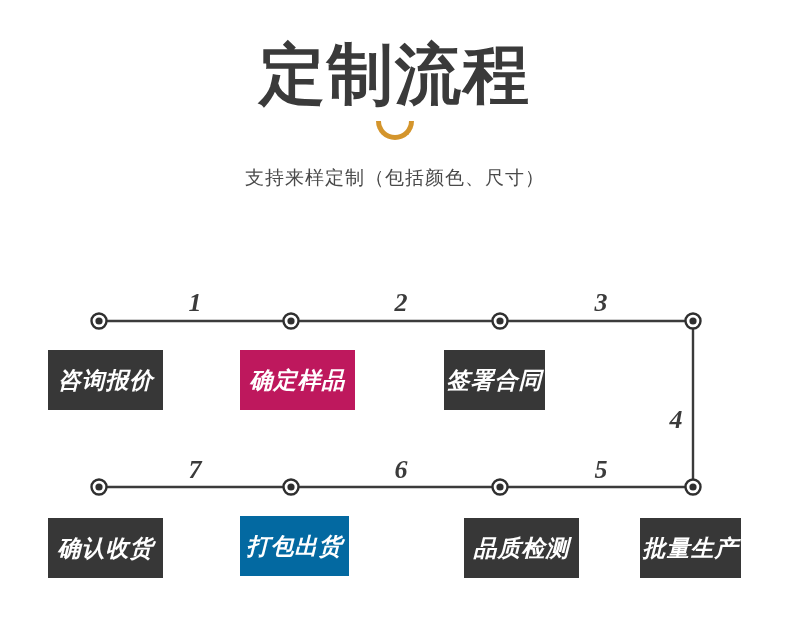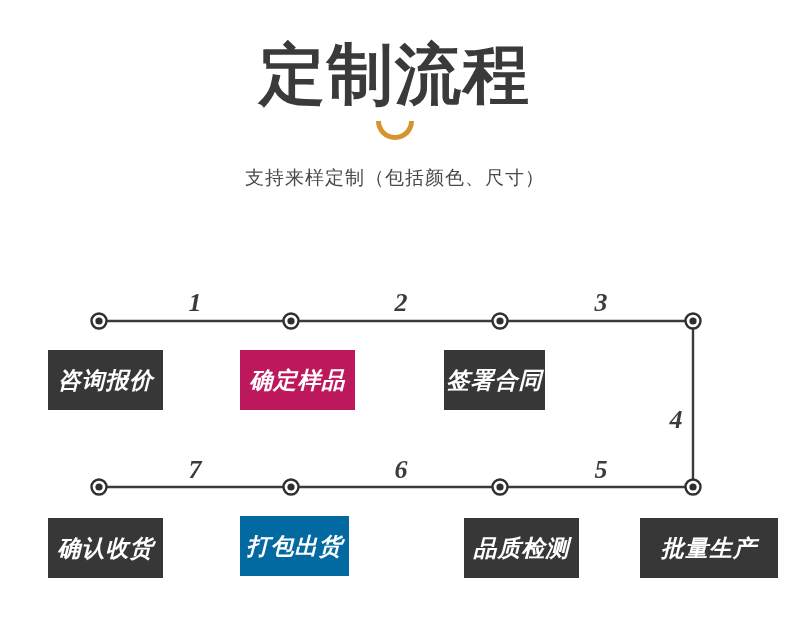--- a/index.html
+++ b/index.html
@@ -155,18 +155,18 @@
       <div class="step-num" style="left: 601px; top: 288px;">3</div>
       <div class="step-num" style="left: 676px; top: 405px;">4</div>
       <div class="step-num" style="left: 601px; top: 455px;">5</div>
       <div class="step-num" style="left: 401px; top: 455px;">6</div>
       <div class="step-num" style="left: 195px; top: 455px;">7</div>
     </div>
   <div id="flow-boxes">
       <div class="step-box" style="left: 48px; top: 350px; width: 115px; background: rgb(55, 55, 55); color: rgb(255, 255, 255); font-style: italic;">咨询报价</div>
       <div class="step-box" style="left: 240px; top: 350px; width: 115px; background: #be185d; color: rgb(255, 255, 255);">确定样品</div>
       <div class="step-box" style="left: 444px; top: 350px; width: 101px; background: rgb(55, 55, 55); color: rgb(255, 255, 255);">签署合同</div>
-      <div class="step-box" style="left: 640px; top: 518px; width: 138px; background: rgb(55, 55, 55); color: rgb(255, 255, 255);">批量生产</div>
+      <div class="step-box" style="left: 640px; top: 518px; width: 101px; background: rgb(55, 55, 55); color: rgb(255, 255, 255);">批量生产</div>
       <div class="step-box" style="left: 444px; top: 518px; width: 115px; background: rgb(55, 55, 55); color: rgb(255, 255, 255); margin-left: 20px;">品质检测</div>
       <div class="step-box" style="left: 240px; top: 516px; width: 109px; background: #0369a1; color: rgb(255, 255, 255);">打包出货</div>
       <div class="step-box" style="left: 48px; top: 518px; width: 115px; background: rgb(55, 55, 55); color: rgb(255, 255, 255);">确认收货</div>
     </div>
 </div>
 
 </body></html>

